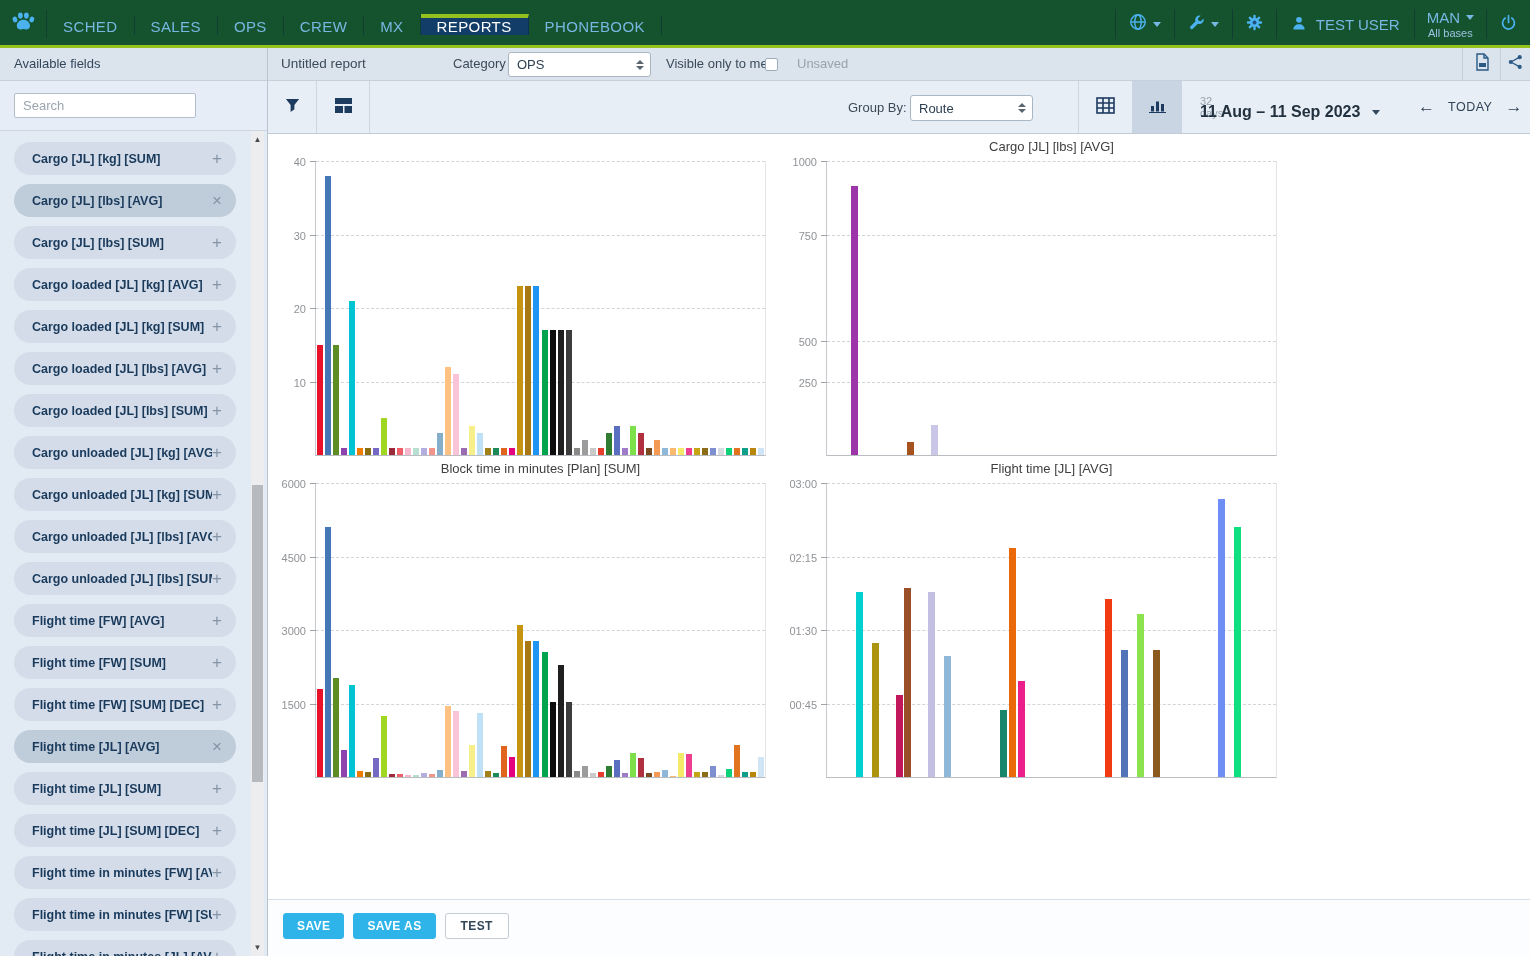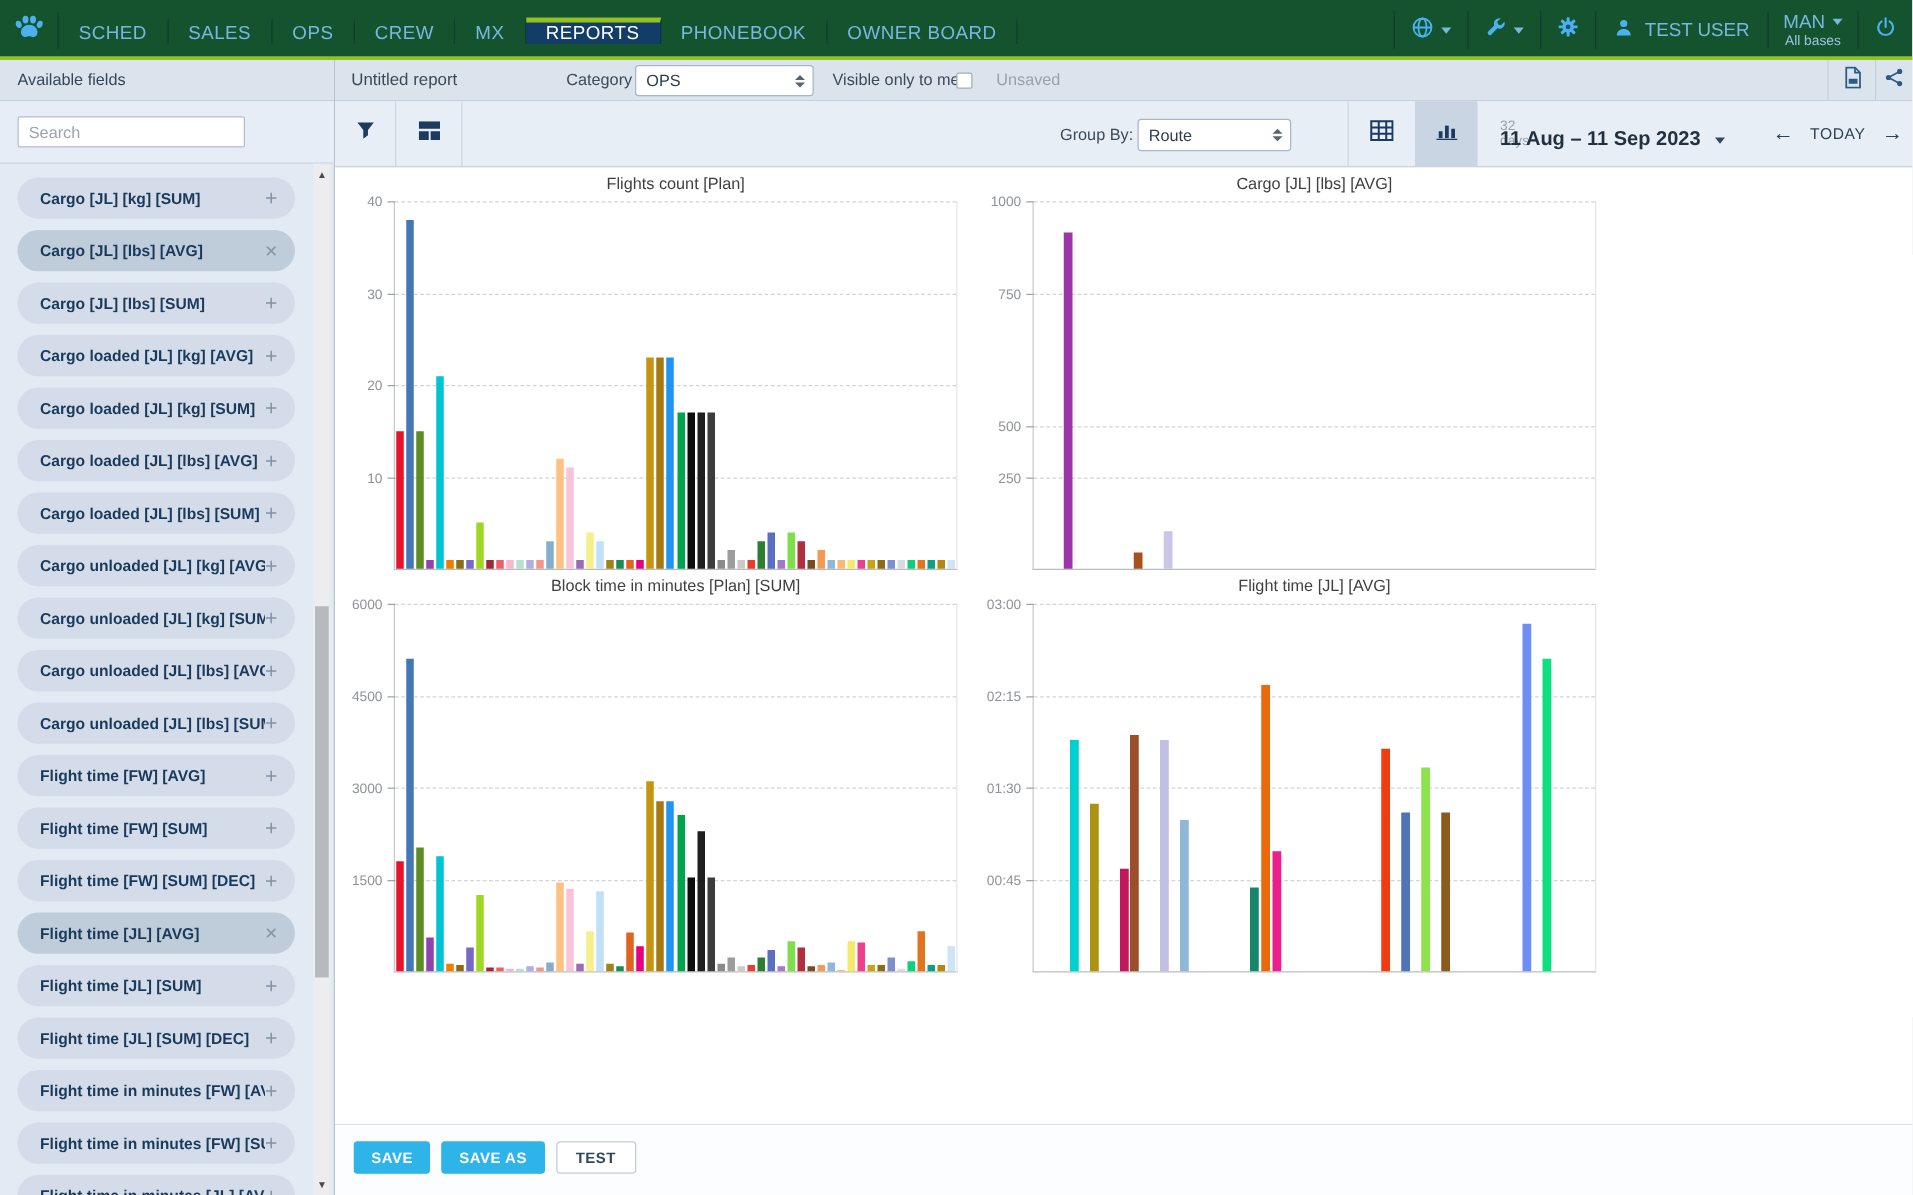--- a/index.html
+++ b/index.html
@@ -106,21 +106,20 @@
       </span>
     </div>
     <div id="nav-tabs">
         <div class="tab">SCHED</div>
         <div class="tab">SALES</div>
         <div class="tab">OPS</div>
         <div class="tab">CREW</div>
         <div class="tab">MX</div>
         <div class="tab active">REPORTS</div>
         <div class="tab">PHONEBOOK</div>
-        <div class="tab">OWNER BOARD</div>
       </div>
     <div class="nav-right">
       <div class="nav-ib">
         <span><svg width="18" height="18" viewBox="0 0 20 20" fill="none" stroke="#4cb1ef" stroke-width="1.6">
               <circle cx="10" cy="10" r="8"></circle>
               <ellipse cx="10" cy="10" rx="3.6" ry="8"></ellipse>
               <path d="M2 10h16"></path>
             </svg></span>
         <span class="caret"></span>
       </div>
@@ -337,21 +336,20 @@
       </div>
       <div id="today-group">
         <span class="nav-arrow">←</span>
         <span class="today">TODAY</span>
         <span class="nav-arrow">→</span>
       </div>
     </div>
 
     <div id="charts">
         <div class="chart" style="left: 47px; top: 5px; width: 451px; height: 317px;">
-          <div class="c-title">Flights count [Plan]</div>
           <div class="c-plot">
             <div class="ytick" style="top: 0%;">
               <span class="ylab">40</span>
             </div>
             <div class="ytick" style="top: 25%;">
               <span class="ylab">30</span>
             </div>
             <div class="ytick" style="top: 50%;">
               <span class="ylab">20</span>
             </div>

